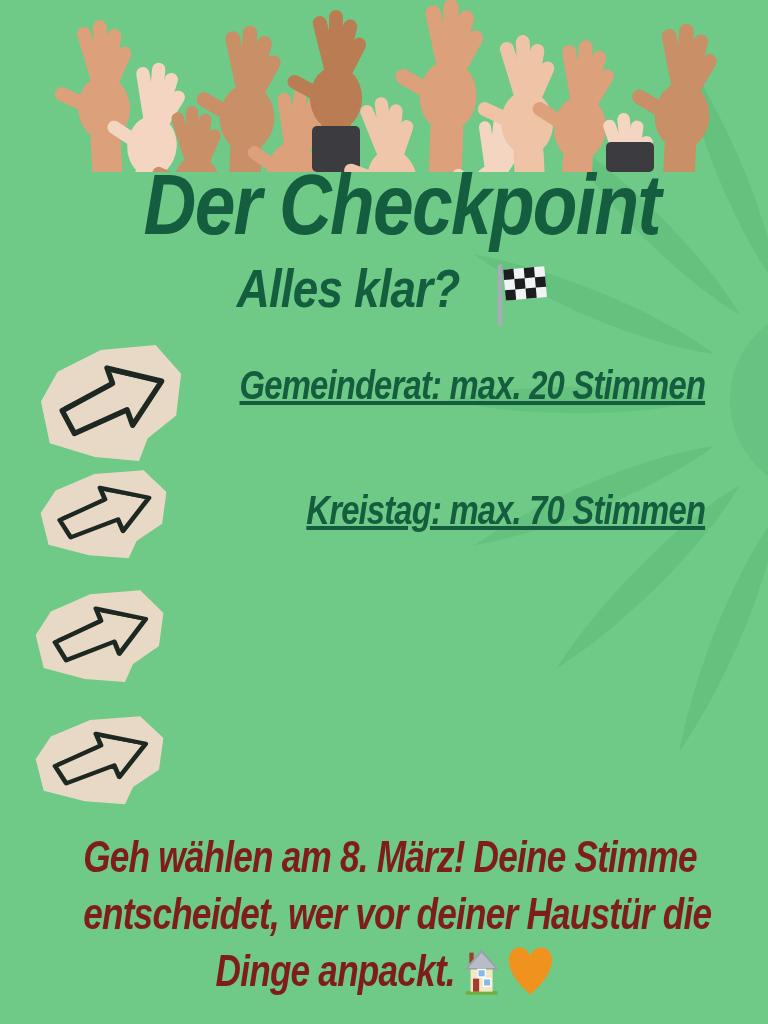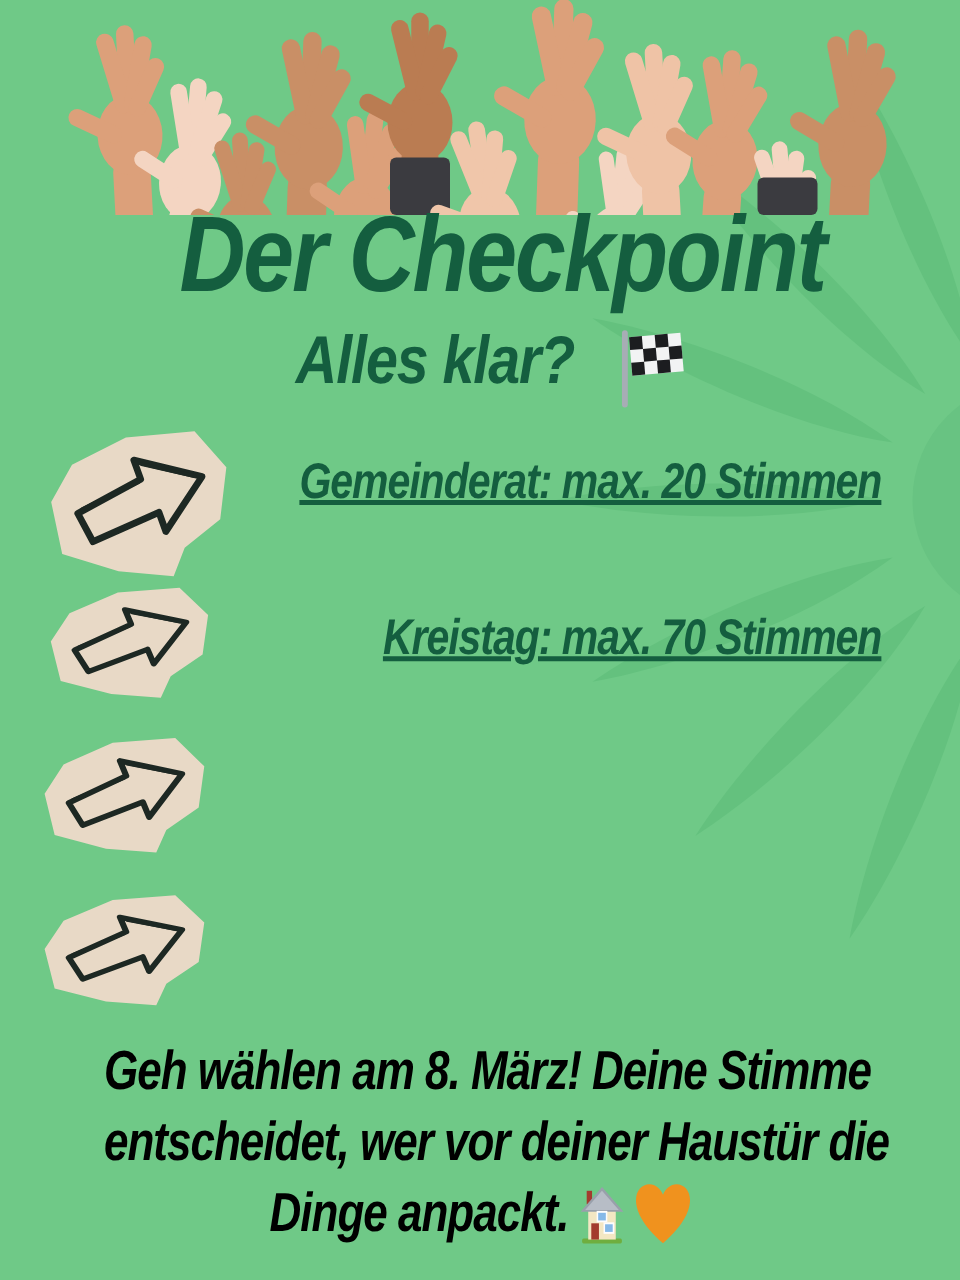--- a/index.html
+++ b/index.html
@@ -55,21 +55,21 @@
 
   .sticker { position:absolute; }
   .sticker svg { display:block; width:100%; height:100%; }
   .sticker1 { left:38px; top:342px; width:147px; height:124px; }
   .sticker2 { left:38px; top:468px; width:132px; height:94px; }
   .sticker3 { left:33px; top:588px; width:134px; height:98px; }
   .sticker4 { left:33px; top:714px; width:134px; height:94px; }
 
   .cta {
     position:absolute; top:828px; left:8px; right:8px;
-    text-align:center; color:#000000;
+    text-align:center; color:#7f1d1d;
   }
   .cta .line {
     font-size:44px; line-height:57px; letter-spacing:-1px;
     transform:scaleX(0.80); transform-origin:50% 50%;
     white-space:nowrap;
   }
   .cta .line-icons {
     display:flex; justify-content:center; align-items:center; gap:8px;
     transform:scaleX(0.80); transform-origin:50% 50%;
   }

